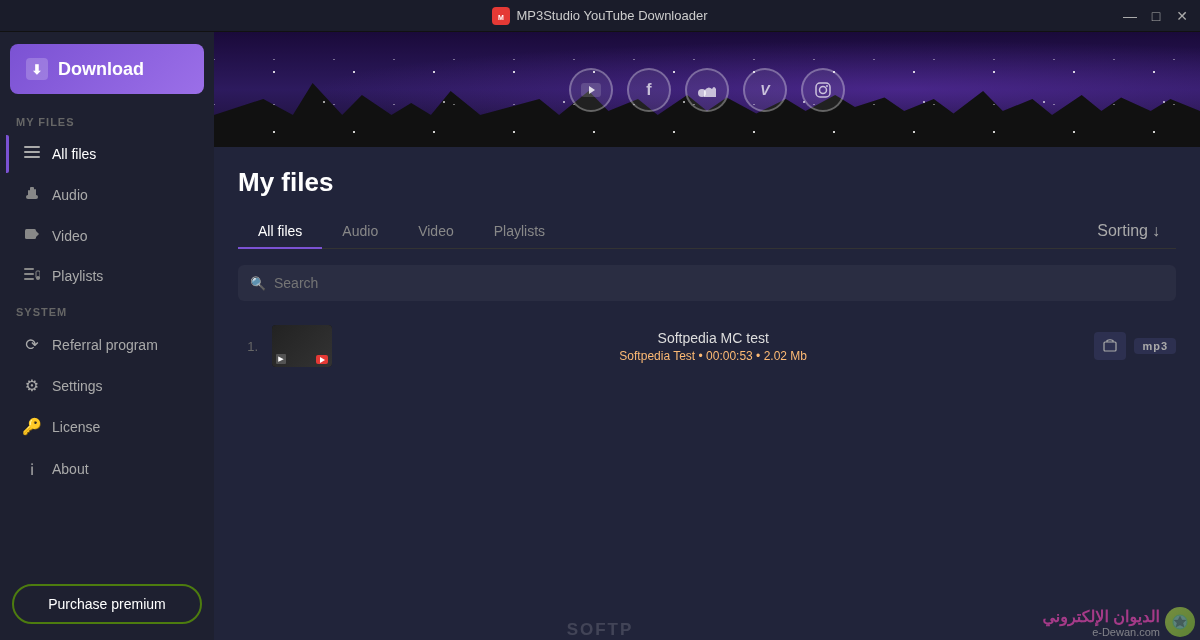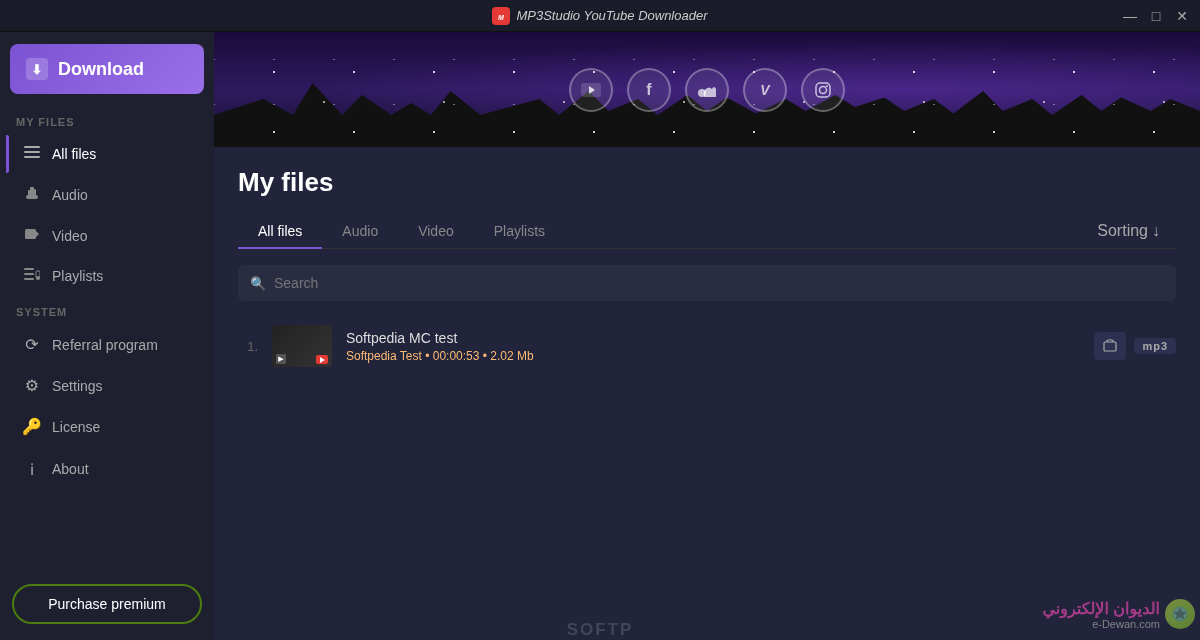--- a/index.html
+++ b/index.html
@@ -22,21 +22,20 @@
       justify-content: center;
       position: relative;
       border-bottom: 1px solid #111;
     }
     .titlebar-title {
       display: flex;
       align-items: center;
       gap: 6px;
       font-size: 13px;
       color: #ccc;
-      font-style: italic;
     }
     .titlebar-icon {
       width: 18px;
       height: 18px;
       background: linear-gradient(135deg, #e53935, #e53935);
       border-radius: 4px;
       display: flex;
       align-items: center;
       justify-content: center;
       font-size: 10px;
@@ -365,20 +364,21 @@
       justify-content: center;
     }
     .file-thumb-yt::after {
       content: '';
       border-left: 5px solid white;
       border-top: 3px solid transparent;
       border-bottom: 3px solid transparent;
     }
     .file-info {
       flex: 1;
+      text-align: center;
     }
     .file-name {
       font-size: 14px;
       color: #ddd;
       margin-bottom: 3px;
     }
     .file-meta {
       font-size: 12px;
       color: #fdba74;
     }
@@ -410,21 +410,21 @@
       color: #aaa;
       font-size: 11px;
       font-weight: 600;
       padding: 0 8px;
       letter-spacing: 1px;
     }
 
     
     .watermark-area {
       position: absolute;
-      bottom: 10px;
+      bottom: 2px;
       right: 40px;
       text-align: right;
       opacity: 0.7;
       margin-left: 10px;
     }
     .watermark-text {
       color: #d4a;
       font-size: 16px;
       font-weight: bold;
       direction: rtl;

